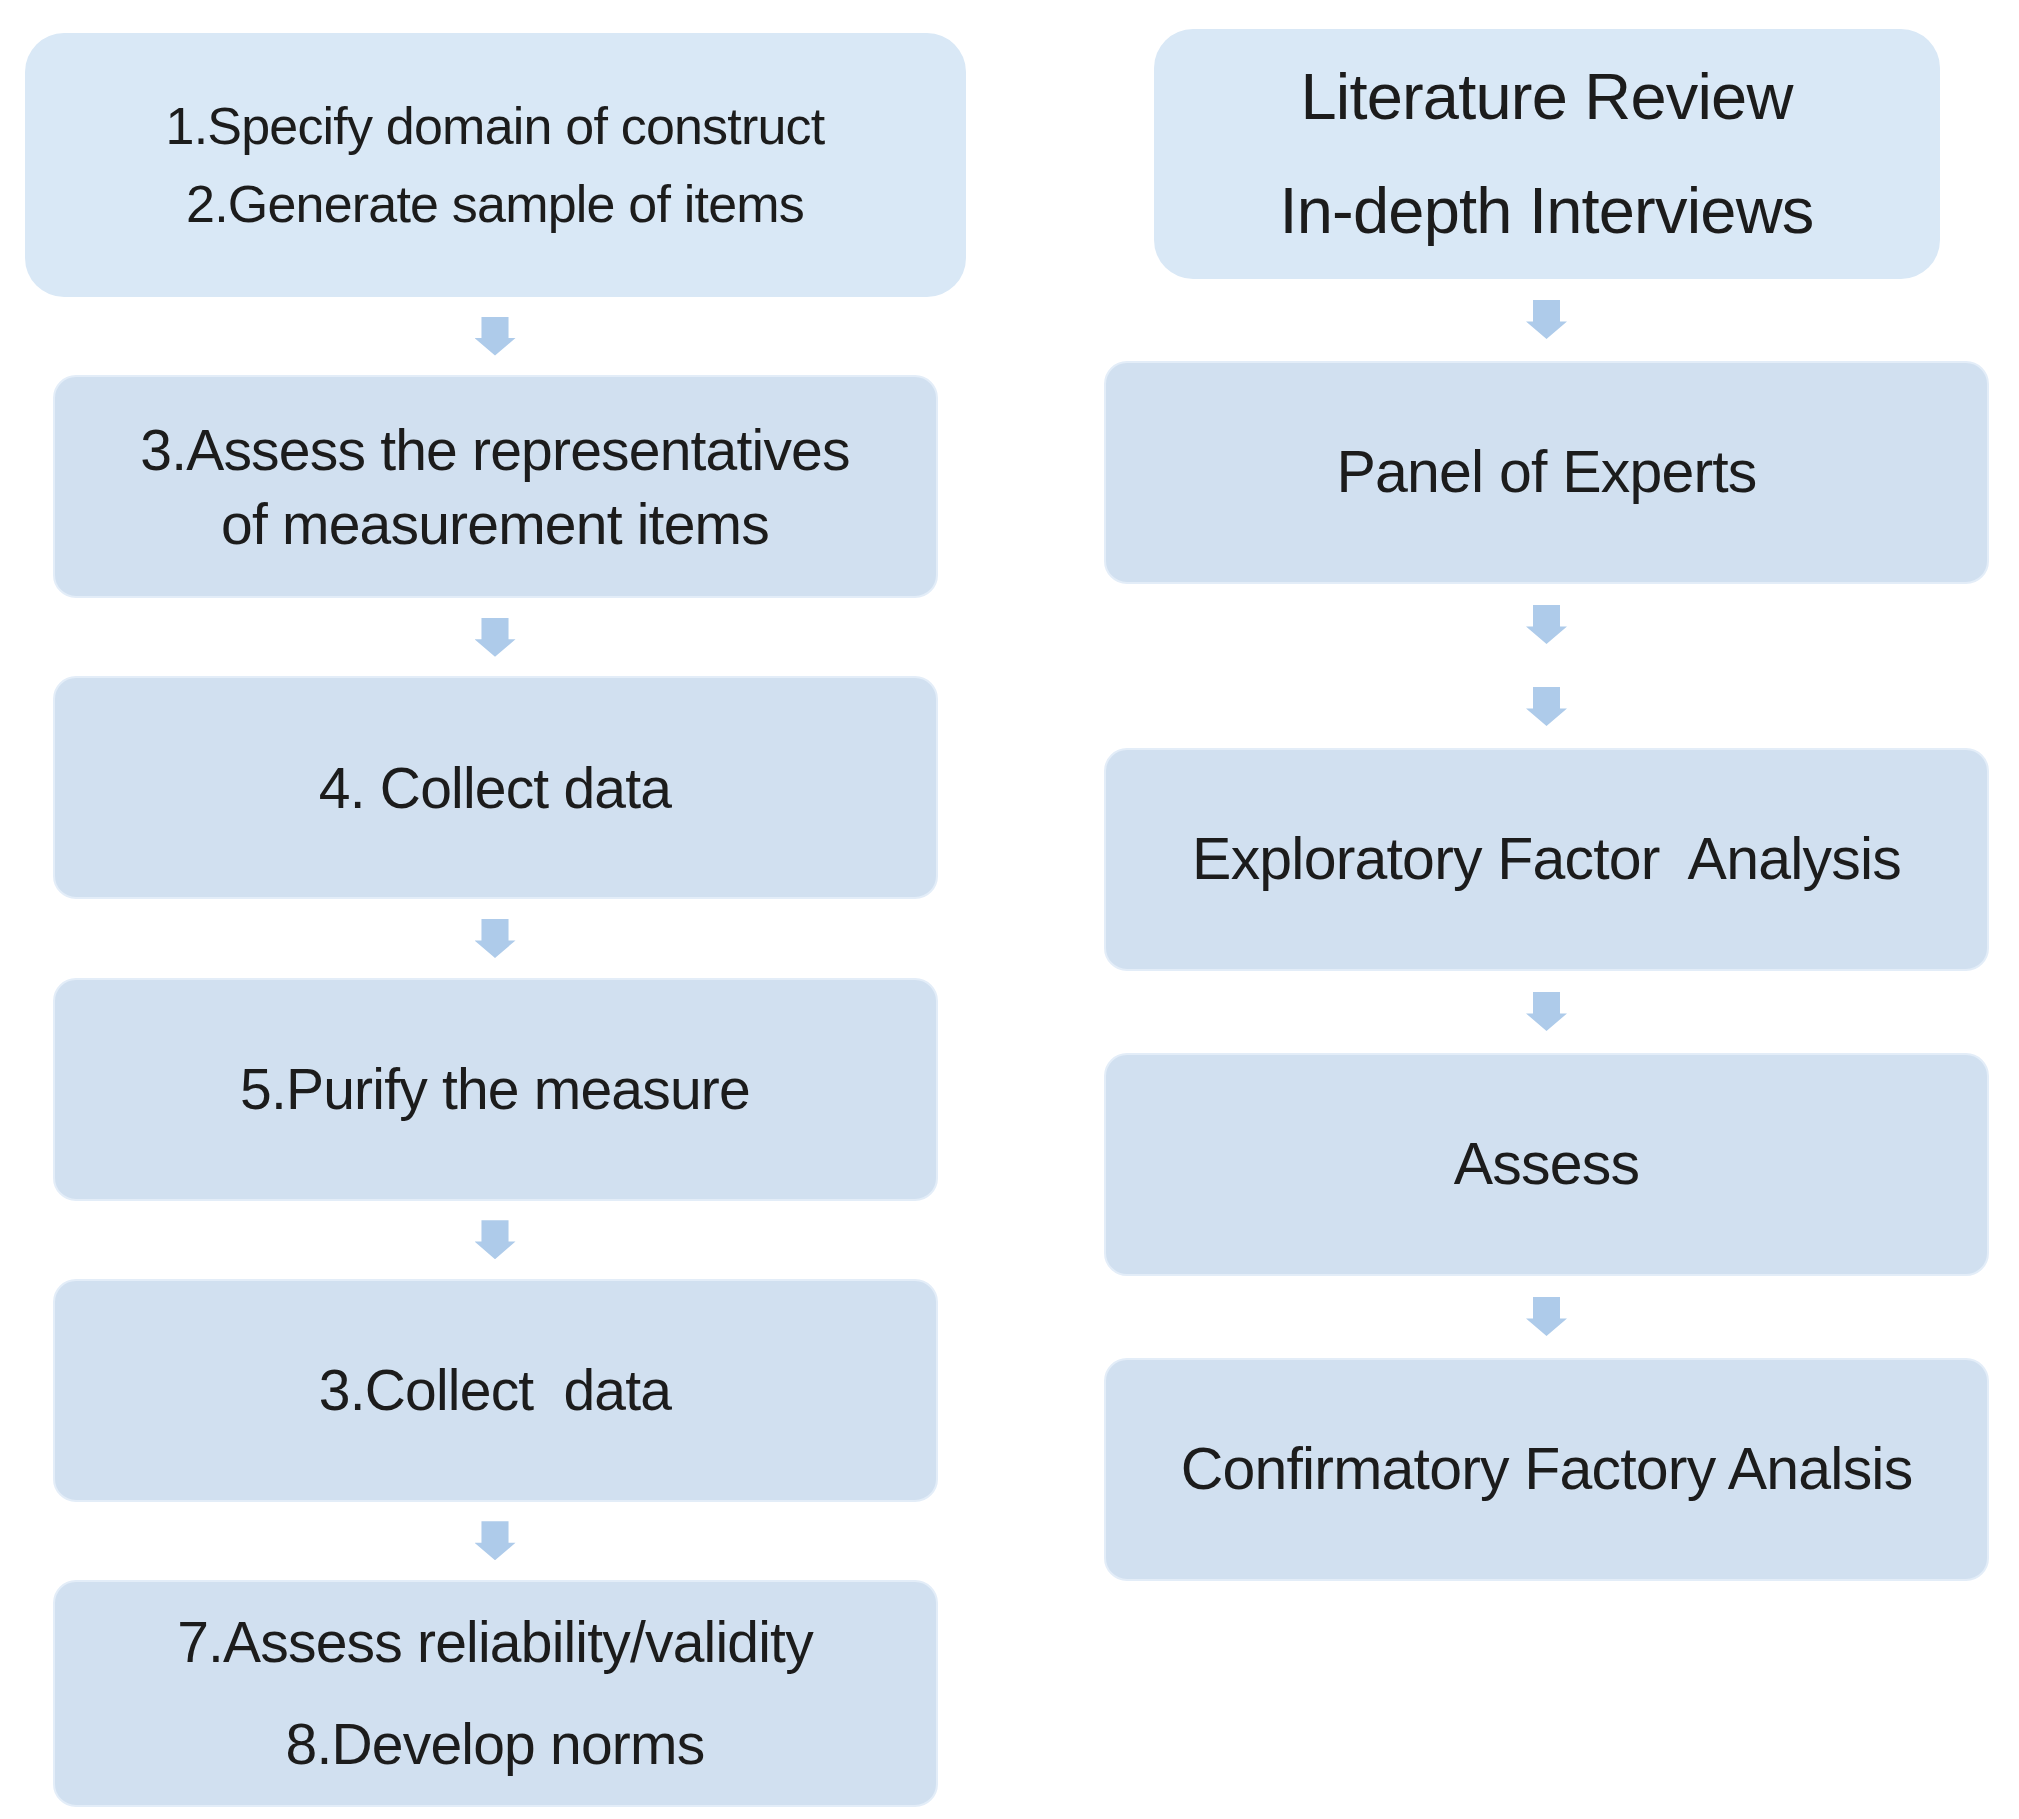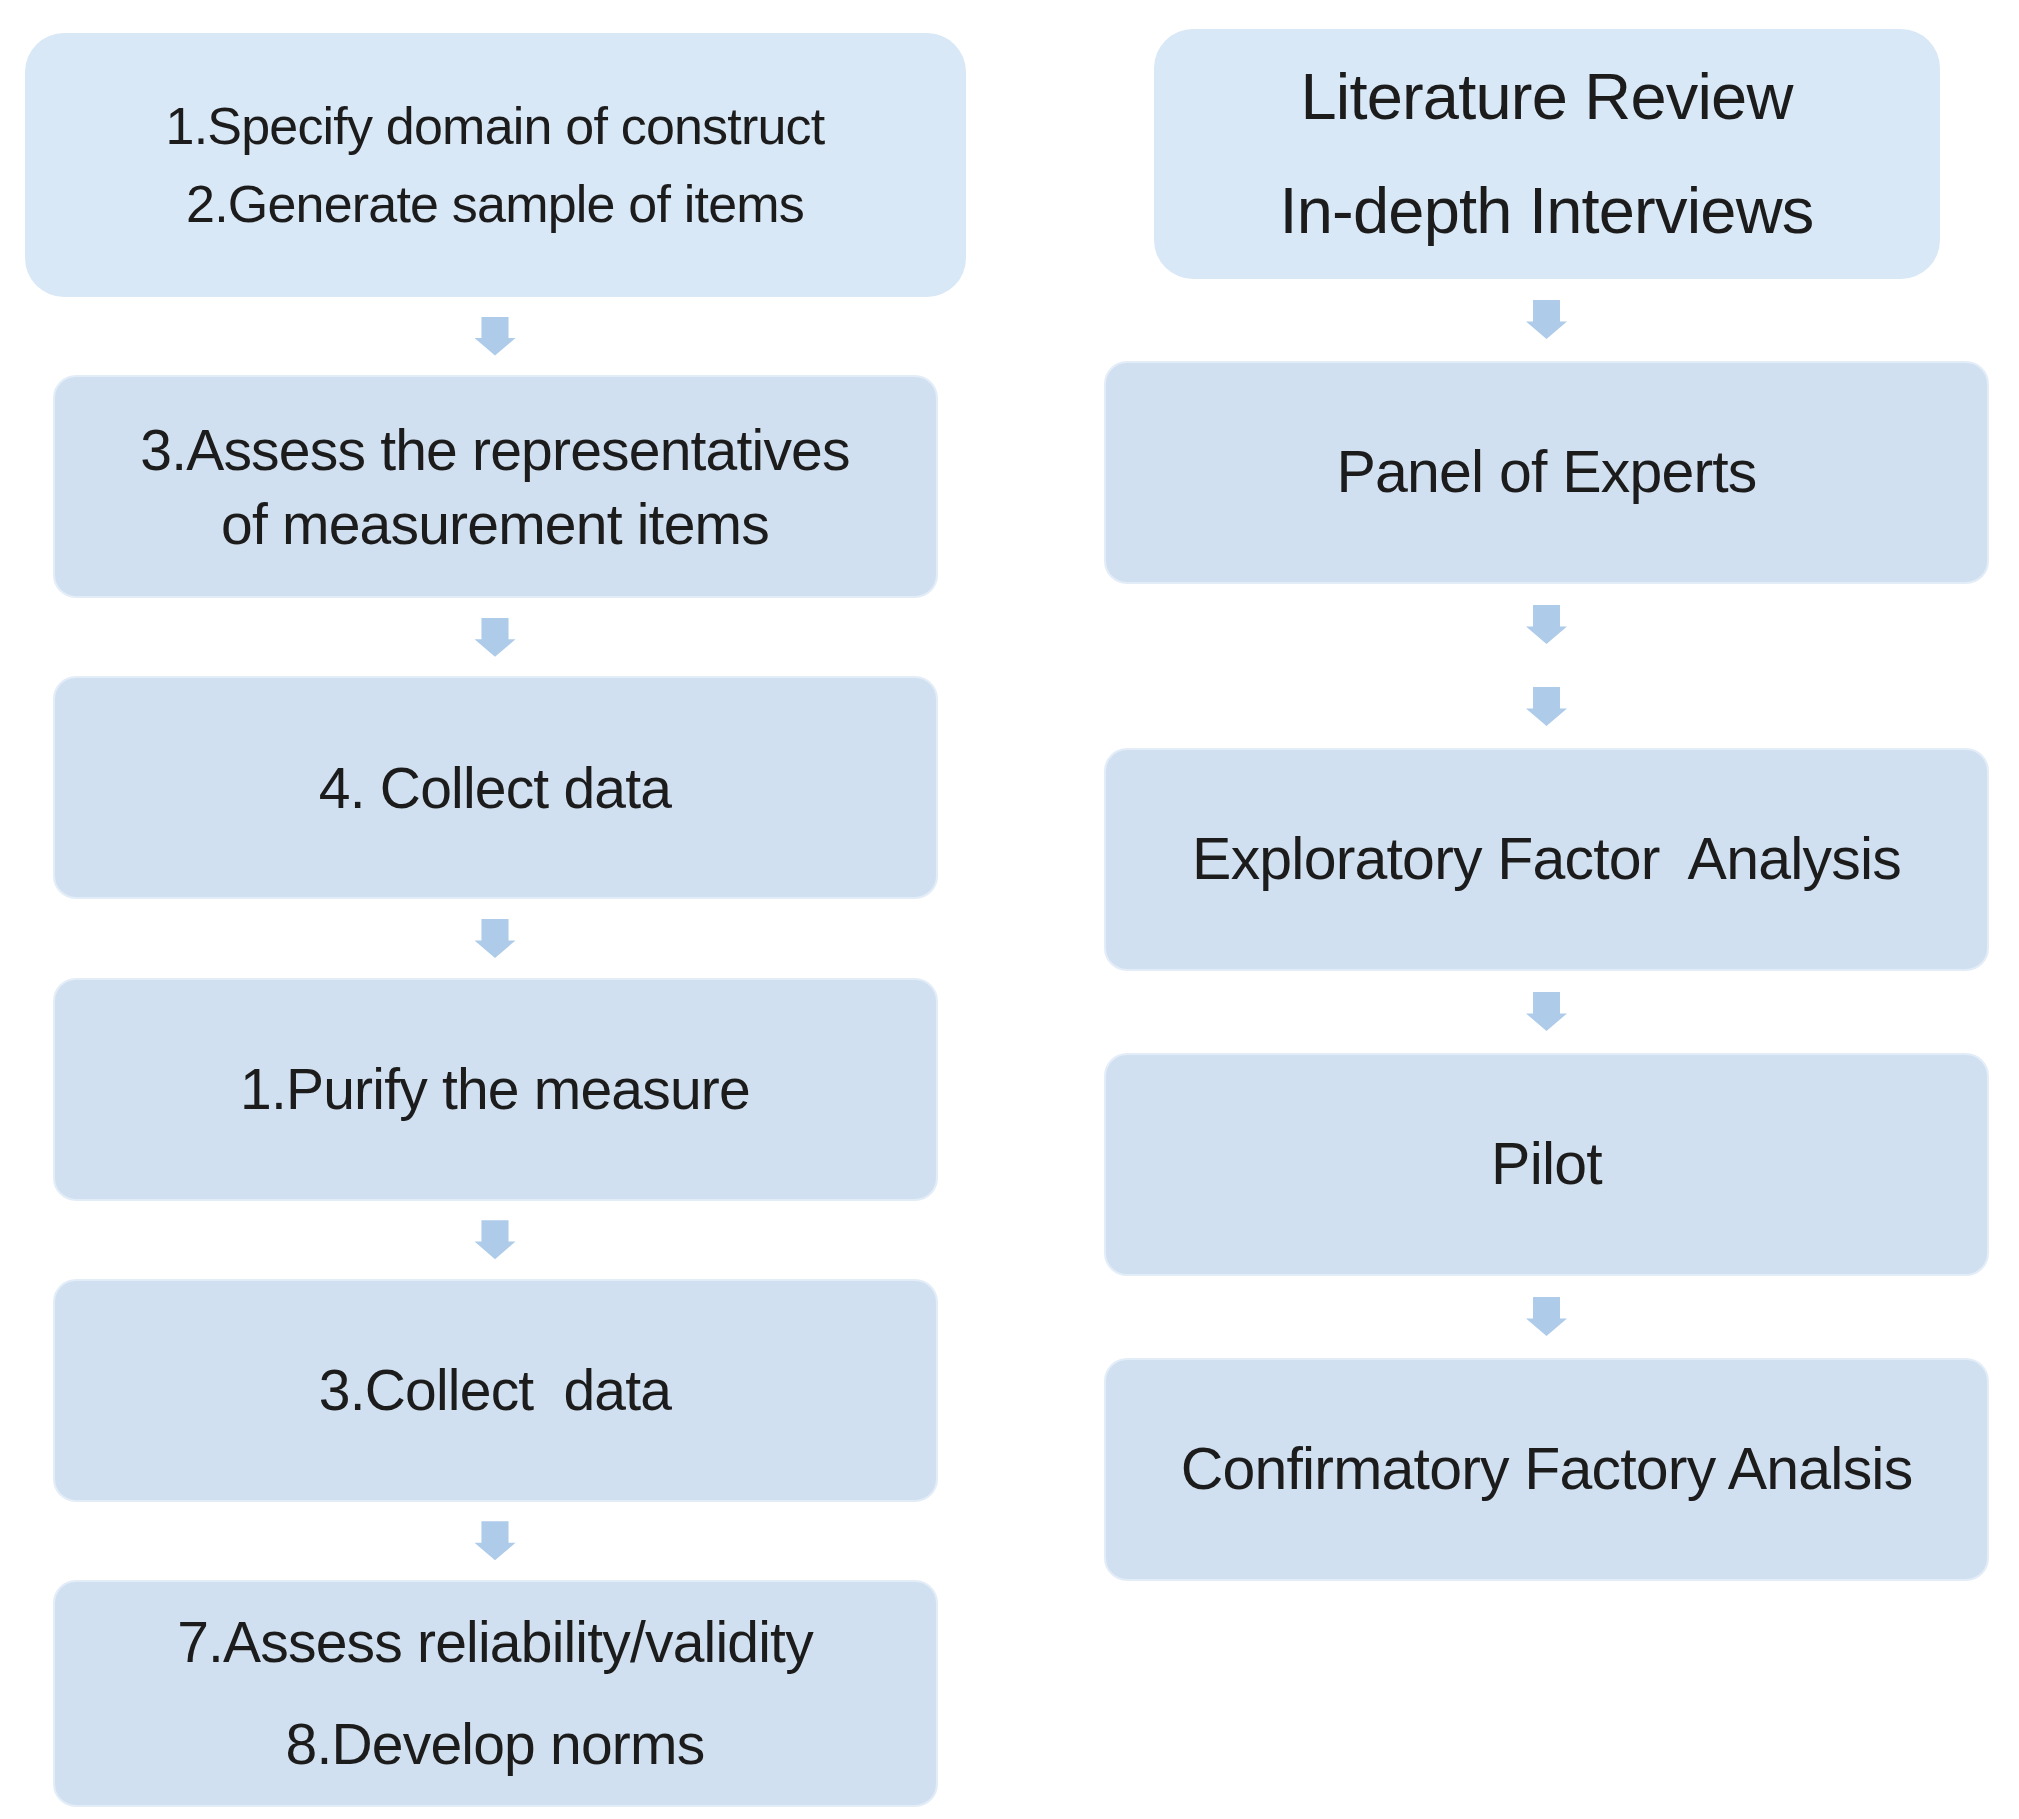--- a/index.html
+++ b/index.html
@@ -76,21 +76,21 @@
     <div class="box lb">
       <span class="box-text lh-tight">3.Assess the representatives
 of measurement items</span>
     </div>
     <div class="arrow"></div>
     <div class="box lb">
       <span class="box-text lh-tight">4. Collect data</span>
     </div>
     <div class="arrow"></div>
     <div class="box lb">
-      <span class="box-text lh-tight">1.Purify the measure</span>
+      <span class="box-text lh-tight">5.Purify the measure</span>
     </div>
     <div class="arrow"></div>
     <div class="box lb">
       <span class="box-text lh-tight">3.Collect  data</span>
     </div>
     <div class="arrow"></div>
     <div class="box lb lb6">
       <span class="box-text lh-loose">7.Assess reliability/validity
 8.Develop norms</span>
     </div>
@@ -105,21 +105,21 @@
     <div class="box rb">
       <span class="box-text lh-tight">Panel of Experts</span>
     </div>
     <div class="arrow"></div>
     <div class="arrow"></div>
     <div class="box rb">
       <span class="box-text lh-tight">Exploratory Factor  Analysis</span>
     </div>
     <div class="arrow"></div>
     <div class="box rb">
-      <span class="box-text lh-tight">Pilot</span>
+      <span class="box-text lh-tight">Assess</span>
     </div>
     <div class="arrow"></div>
     <div class="box rb">
       <span class="box-text lh-tight">Confirmatory Factory Analsis</span>
     </div>
   </div>
 
 </div>
 
 

